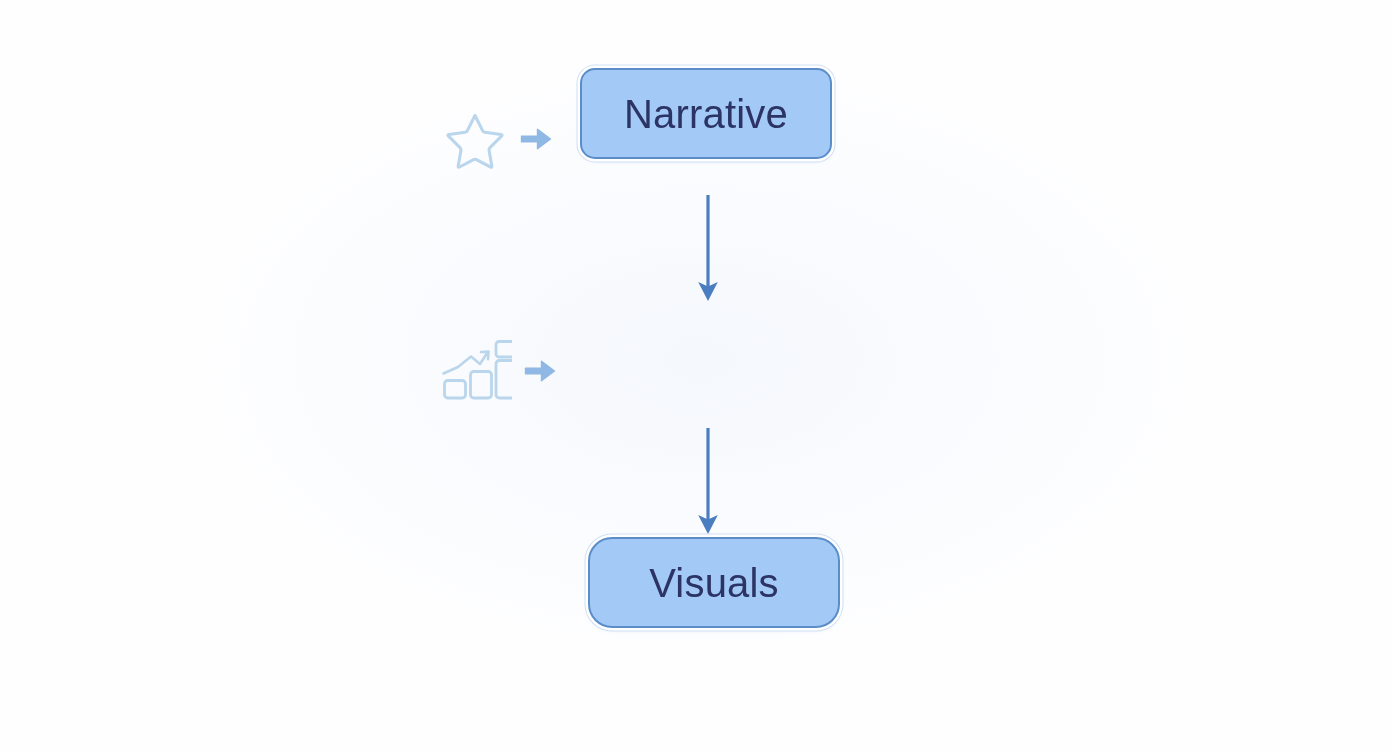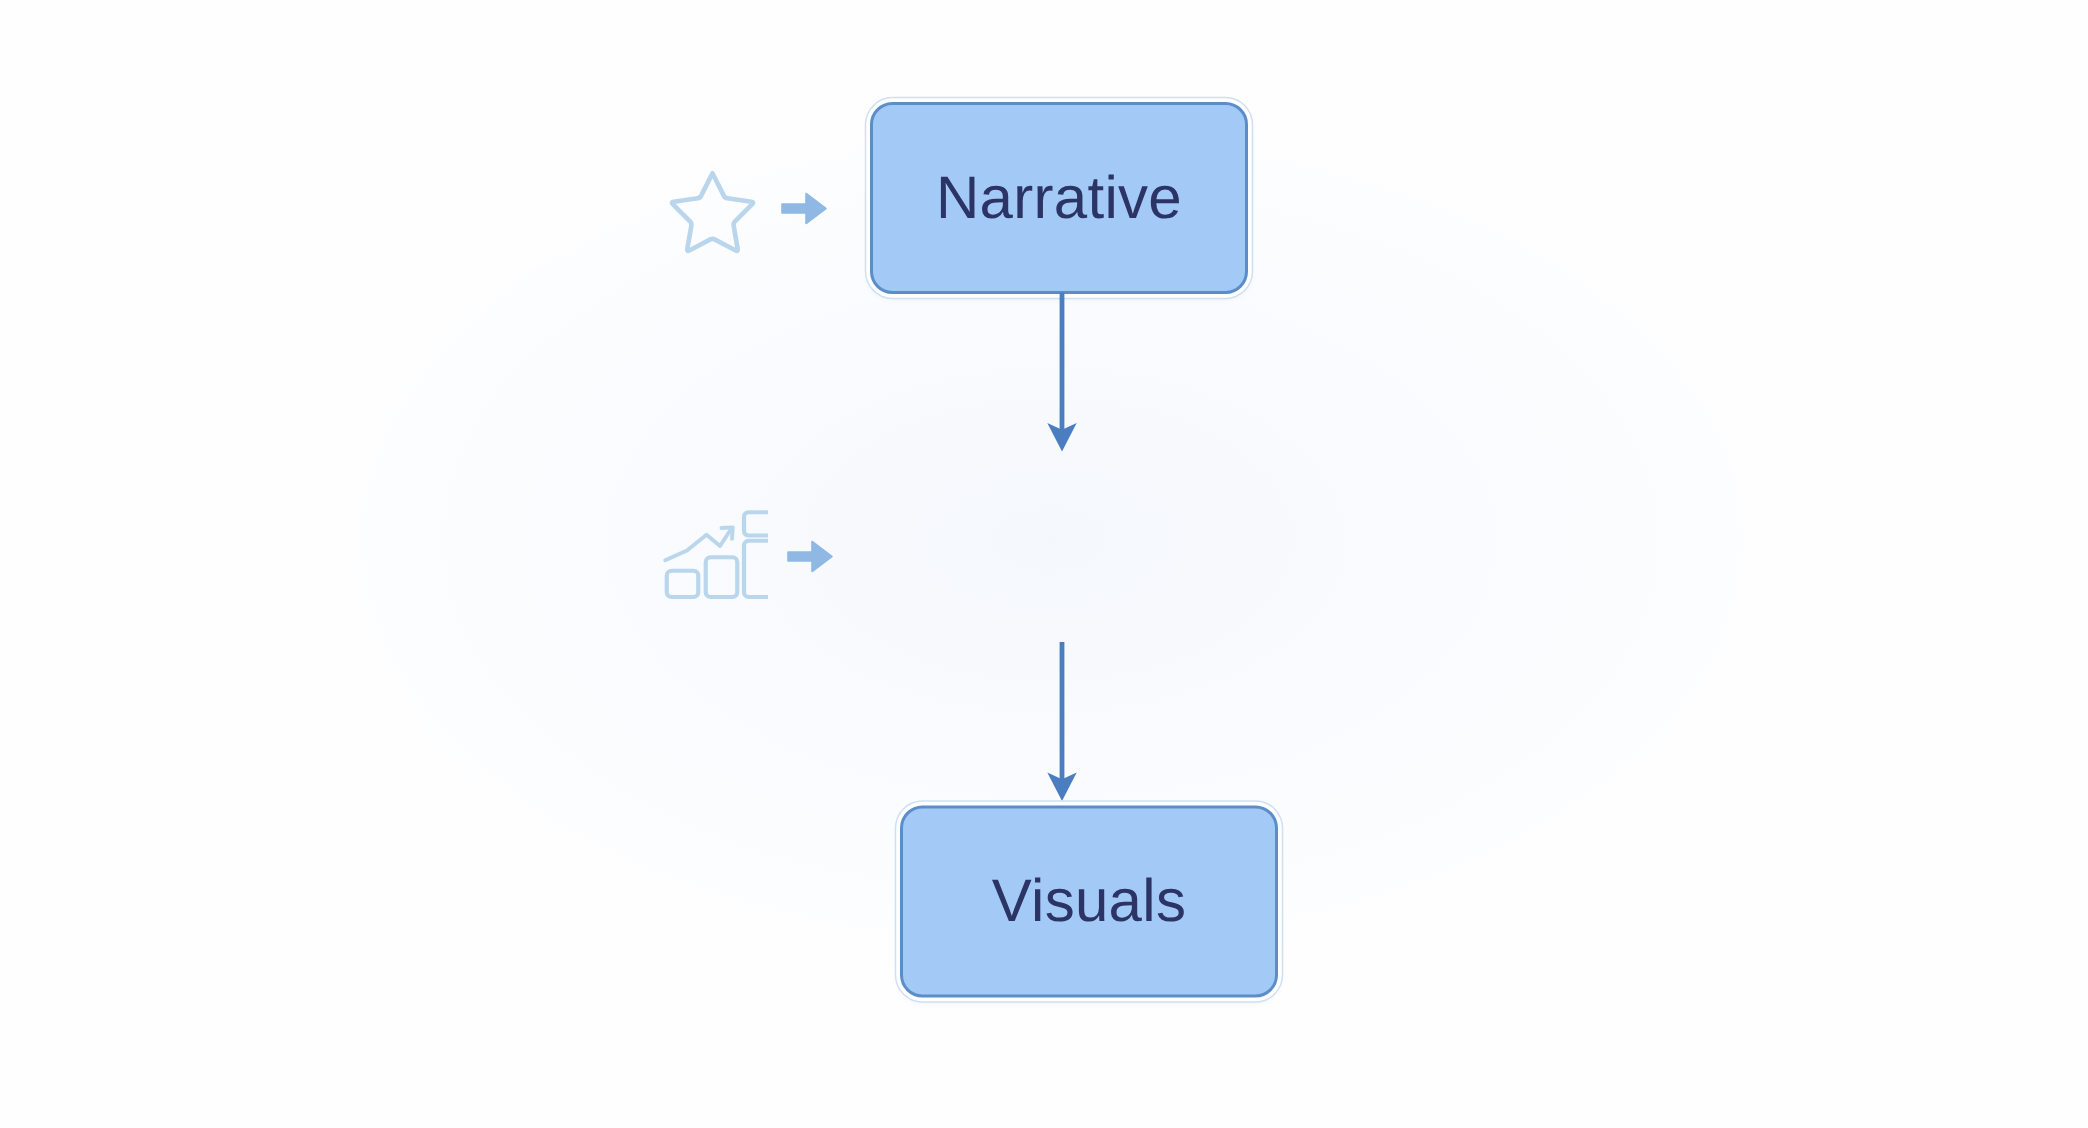--- a/index.html
+++ b/index.html
@@ -30,21 +30,21 @@
     background:
       radial-gradient(ellipse 720px 420px at 700px 360px, rgba(243,247,252,0.85) 0%, rgba(255,255,255,0) 72%);
     pointer-events: none;
   }
 
   
   .node {
     position: absolute;
     box-sizing: border-box;
     width: 252px;
-    height: 128px;
+    height: 91px;
     background: #a3c9f7;
     border: 2px solid #5b8dc9;
     border-radius: 15px;
     box-shadow:
       0 0 0 2.5px #ffffff,
       0 0 0 3.5px #cfe0f4,
       0 2px 5px rgba(90,130,180,0.17);
     display: flex;
     align-items: center;
     justify-content: center;
@@ -53,21 +53,21 @@
     font-size: 40px;
     font-weight: 400;
     color: #2b3464;
     letter-spacing: 0.2px;
     line-height: 1;
     white-space: nowrap;
   }
 
   #node-narrative { left: 580px; top: 68px; }
   #node-layout    { left: 580px; top: 303px; }
-  #node-visuals   { left: 600px; top: 537px; }
+  #node-visuals   { left: 588px; top: 537px; border-radius: 24px; }
 
   
   .connector {
     position: absolute;
     left: 690px;
     width: 36px;
   }
   #connector-1 { top: 195px; height: 110px; }
   #connector-2 { top: 428px; height: 110px; }
 

